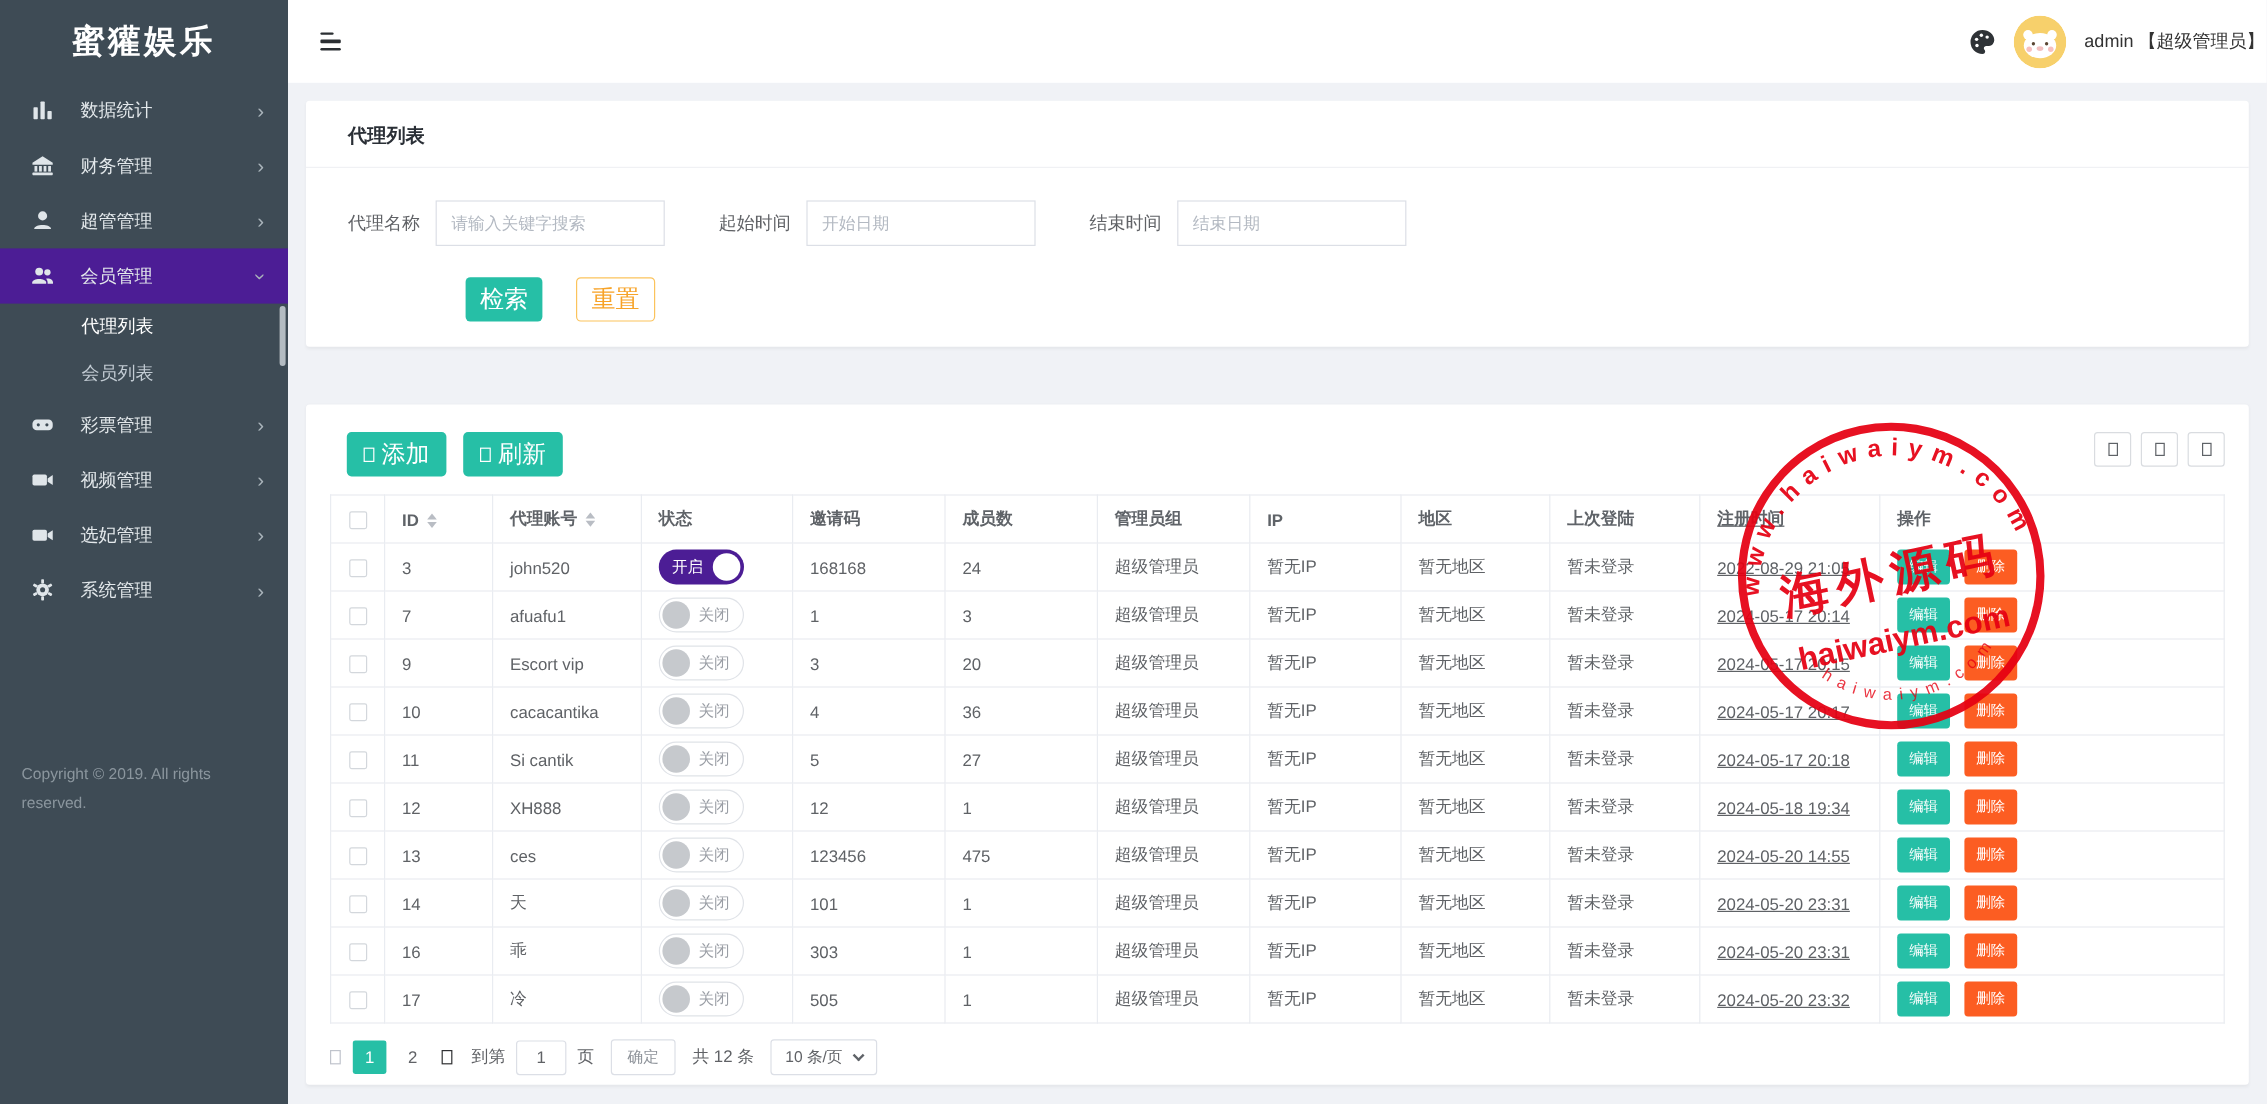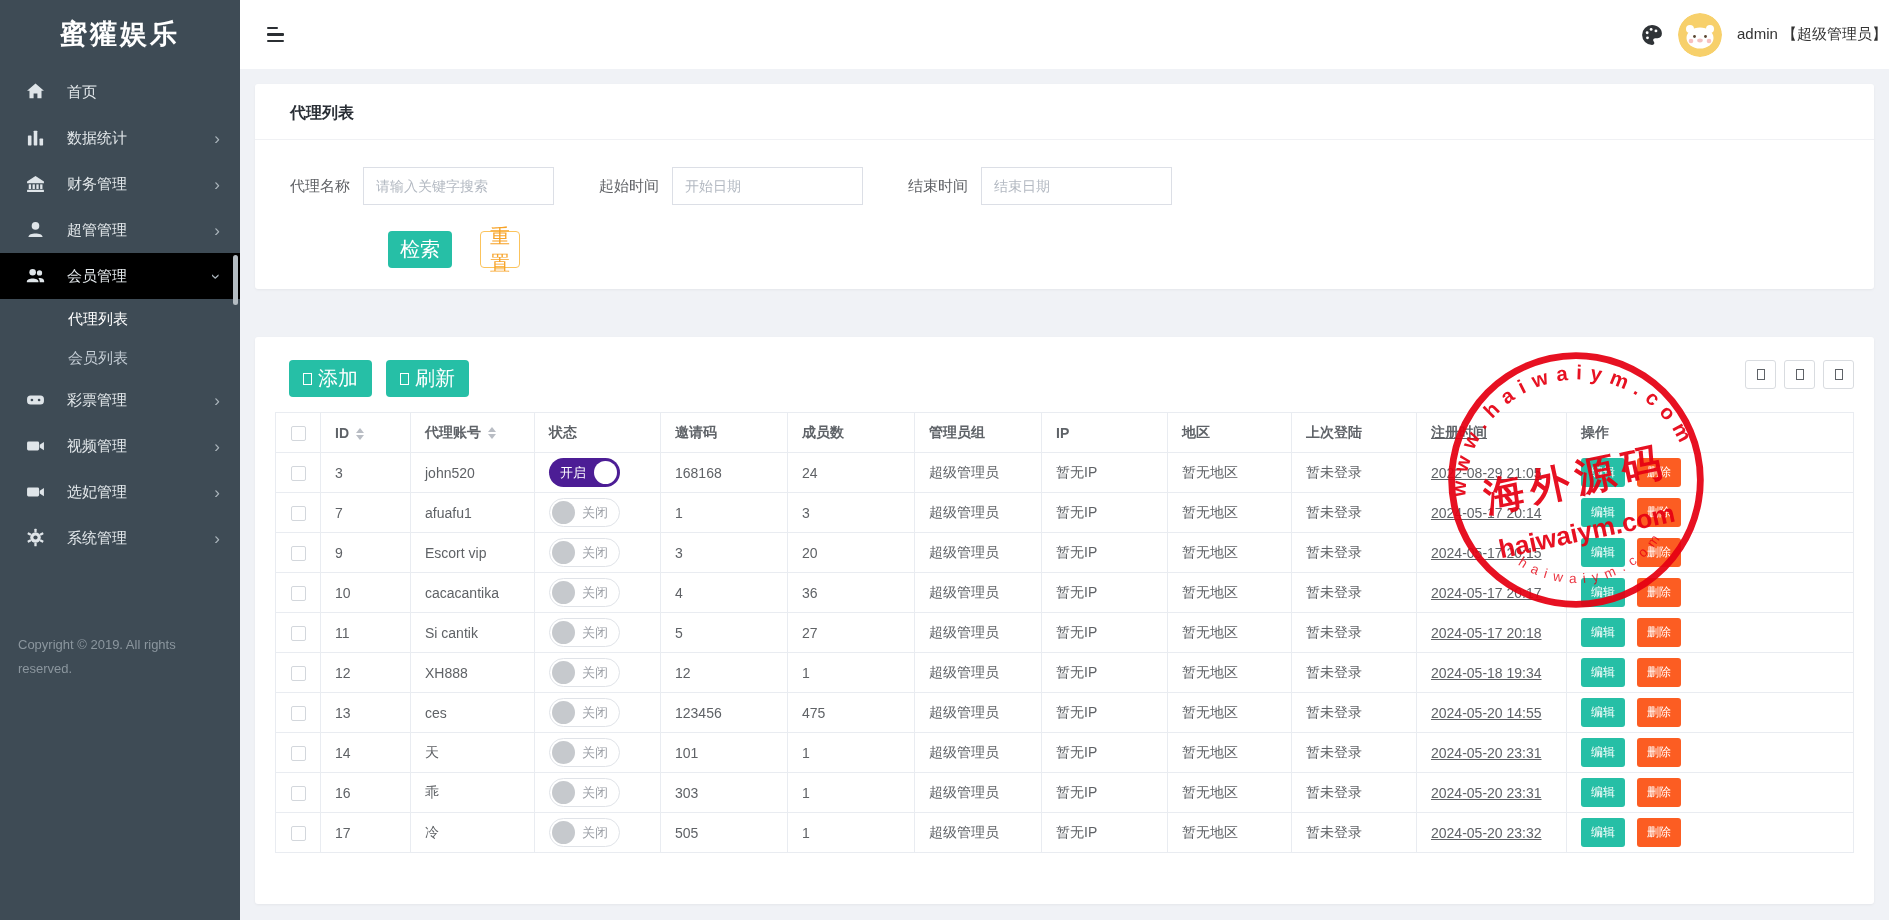--- a/index.html
+++ b/index.html
@@ -6,21 +6,21 @@
   html,body { width:1889px; height:920px; overflow:hidden;
     font-family:"Liberation Sans", sans-serif; background:#f0f2f6; color:#606266; }
   .layout { display:flex; width:100%; height:100%; }
 
   
   .sidebar { width:240px; flex-shrink:0; background:#3e4b55; position:relative; }
   .logo { height:69px; line-height:69px; text-align:center; color:#fff;
     font-size:27px; font-weight:bold; letter-spacing:3px; }
   .menu-item { height:46px; display:flex; align-items:center;
     padding:0 20px 0 26px; font-size:15px; color:#e3e8eb; cursor:pointer; }
-  .menu-item.active { background:#000000; }
+  .menu-item.active { background:#4c1d95; }
   .mi-icon { width:20px; height:20px; margin-right:21px; color:#dfe5e9; display:inline-flex; }
   .mi-icon svg { width:19px; height:19px; }
   .mi-label { flex:1; }
   .mi-chevron { font-size:17px; color:#aab4bb; line-height:1; }
   .mi-chevron.down { transform:rotate(90deg); }
   .submenu-item { height:39px; line-height:39px; padding-left:68px; font-size:15px;
     color:#c3ccd4; cursor:pointer; }
   .submenu-item.active { color:#ffffff; }
   .copyright { position:absolute; left:18px; top:633px; width:190px;
     font-size:13px; color:#8b969e; line-height:1.85; }
@@ -51,21 +51,21 @@
   .form-label { font-size:15px; color:#606266; margin-right:13px; }
   .form-input { width:191px; height:38px; border:1px solid #dcdfe6; border-radius:0;
     padding:0 12px; font-size:14px; color:#606266; outline:none;
     font-family:"Liberation Sans", sans-serif; }
   .form-input::placeholder { color:#b3b9c2; }
   .btn-row { display:flex; gap:28px; padding:26px 0 0 133px; }
   .btn { border:none; border-radius:4px; font-size:20px; cursor:pointer; height:37px;
     display:inline-flex; align-items:center; justify-content:center;
     font-family:"Liberation Sans", sans-serif; }
   .btn-search { background:#26bfa6; color:#fff; width:64px; }
-  .btn-reset { background:#fff; color:#f7a328; width:40px; border:1px solid #fbc35c; }
+  .btn-reset { background:#fff; color:#f7a328; width:66px; border:1px solid #fbc35c; }
 
   
   .card-table { height:567px; }
   .toolbar { display:flex; align-items:flex-start; padding:23px 20px 15px 34px; }
   .btn-teal { background:#26bfa6; color:#fff; padding:0 14px; margin-right:14px; }
   .tofu { display:inline-block; width:9px; height:12px; border:1.5px solid currentColor; }
   .btn-teal .tofu { margin-right:6px; }
   .tool-icons { margin-left:auto; display:flex; gap:8px; }
   .tool-btn { width:31px; height:29px; border:1px solid #d9dce0; border-radius:3px;
     background:#fff; color:#5f6368; display:inline-flex; align-items:center;
@@ -142,29 +142,20 @@
     z-index:5; pointer-events:none; transform:rotate(-12deg); opacity:.93; }
 </style>
 </head>
 <body>
 
 <div class="layout">
 
   <aside class="sidebar">
     <div class="logo">蜜獾娱乐</div>
     <nav>
-        <div class="menu-item">
-          <span class="mi-icon">
-            <svg viewBox="0 0 18 18" fill="currentColor">
-              <path d="M9 1.5 17 8.4h-2.3v7.1h-3.9v-4.7H7.2v4.7H3.3V8.4H1Z"></path>
-            </svg>
-          </span>
-          <span class="mi-label">首页</span>
-          <span class="mi-chevron"></span>
-        </div>
         <div class="menu-item">
           <span class="mi-icon">
             <svg viewBox="0 0 18 18" fill="currentColor">
               <rect x="1.8" y="7" width="3.4" height="9.5" rx="0.6"></rect>
               <rect x="7.3" y="2.5" width="3.4" height="14" rx="0.6"></rect>
               <rect x="12.8" y="10" width="3.4" height="6.5" rx="0.6"></rect>
             </svg>
           </span>
           <span class="mi-label">数据统计</span>
           <span class="mi-chevron">›</span>
@@ -576,20 +567,38 @@
     <td class="c-reg">2024-05-20 23:32</td>
     <td class="c-ops">
       <button class="op-btn op-edit">编辑</button>
       <button class="op-btn op-del">删除</button>
     </td>
   </tr>
 </tbody>
           </table>
         </div>
 
+        <div class="pagination">
+          <button class="pg-arrow pg-prev">
+              <span class="tofu"></span>
+            </button>
+          <span><button class="pg-num active">1</button><button class="pg-num">2</button></span>
+          <button class="pg-arrow pg-next">
+              <span class="tofu"></span>
+            </button>
+          <span>到第</span>
+          <input class="jump-input" type="text" value="1" style="">
+          <span>页</span>
+          <button class="confirm-btn">确定</button>
+          <span class="total-text">共 12 条</span>
+          <span class="size-select">
+            <span>10 条/页</span>
+            <span class="chev-down"></span>
+          </span>
+        </div>
       </section>
 
       <div class="stamp">
         <svg viewBox="0 0 280 290" width="272" height="286">
           <circle cx="140" cy="145" r="128" fill="none" stroke="#e60012" stroke-width="7"></circle>
           <defs>
             <path id="arcTop" d="M 28 188 A 116 116 0 1 1 252 188" fill="none"></path>
             <path id="arcBot" d="M 42 182 A 104 104 0 0 0 238 182" fill="none"></path>
           </defs>
           <text font-size="21" font-weight="bold" fill="#e60012" letter-spacing="8">

